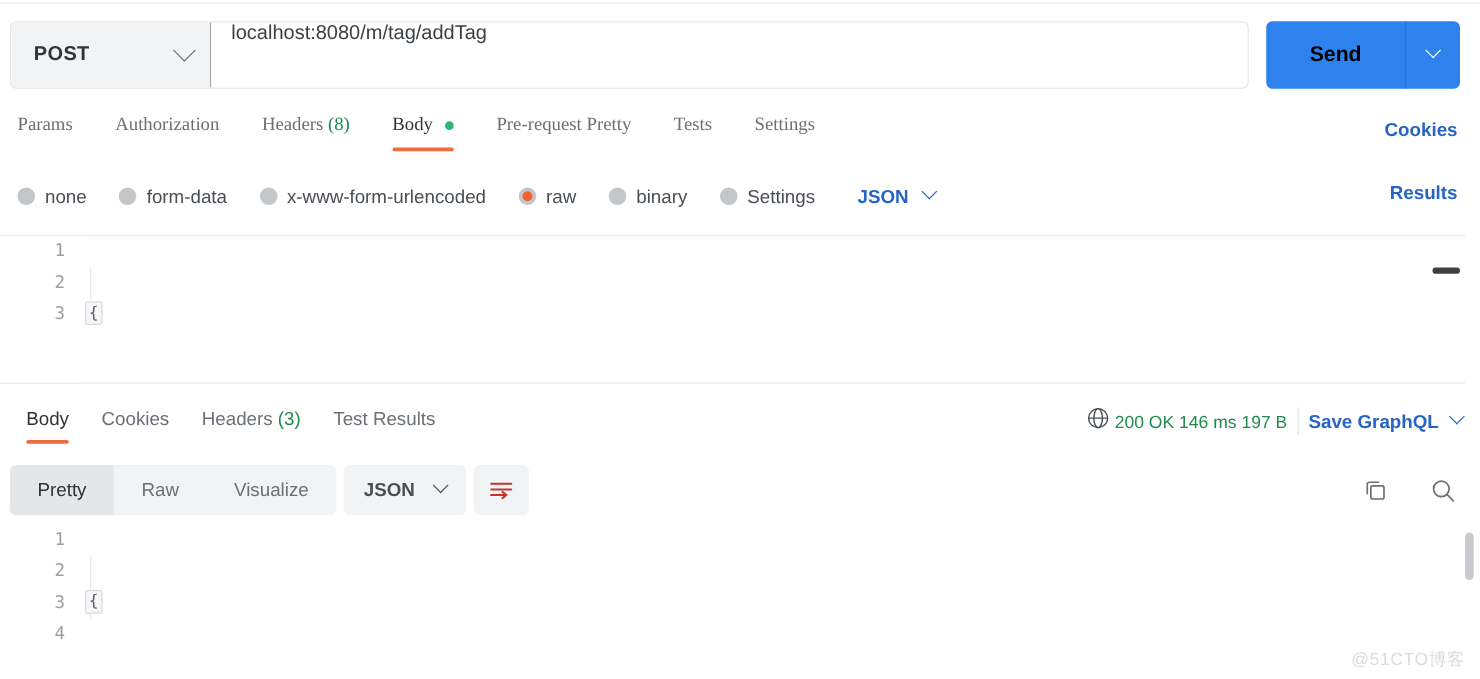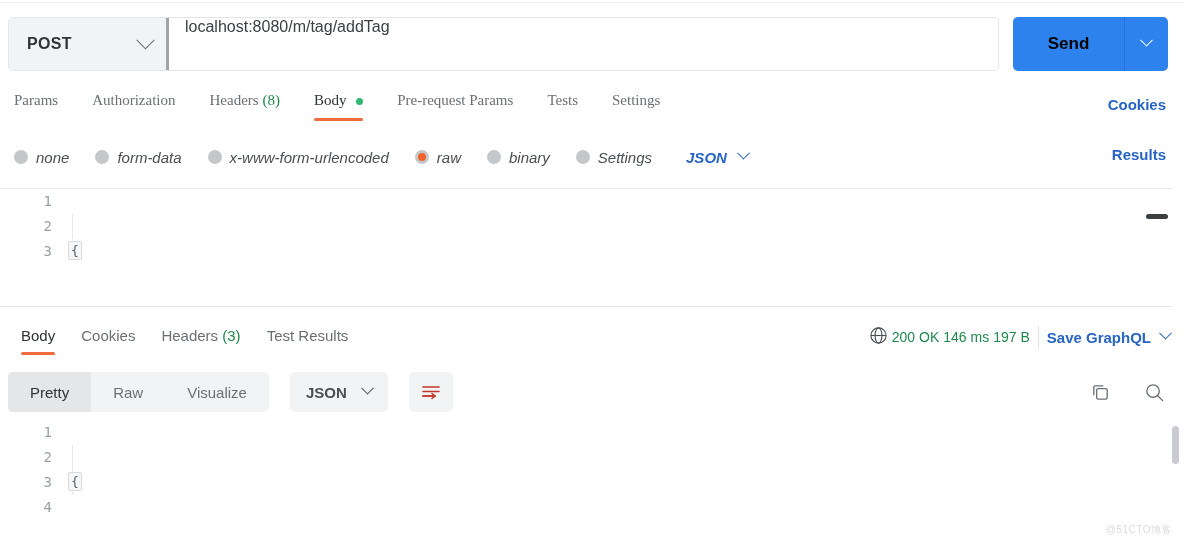--- a/index.html
+++ b/index.html
@@ -33,21 +33,21 @@
     border: 1px solid #e3e5e8;
     border-radius: 5px;
     overflow: hidden;
     background: #fff;
     margin-right: 14px;
   }
   .method-select {
     width: 160px;
     height: 100%;
     background: #f2f3f4;
-    border-right: 3px solid #a3a3a3;
+    border-right: 1px solid #a3a3a3;
     display: flex;
     align-items: center;
     justify-content: space-between;
     padding: 0 14px 0 18px;
     cursor: pointer;
   }
   .method-label {
     font-size: 16px;
     font-weight: bold;
     color: #2f3437;
@@ -152,21 +152,20 @@
   }
 
   
   .body-types {
     position: absolute;
     left: 0; top: 138px;
     width: 1184px; height: 38px;
     display: flex;
     align-items: center;
     padding-left: 14px;
-    font-style: italic;
   }
   .radio-item {
     display: flex;
     align-items: center;
     margin-right: 26px;
     cursor: pointer;
   }
   .radio {
     width: 14px; height: 14px;
     border-radius: 50%;
@@ -325,21 +324,21 @@
   }
 
   
   .fmt-bar {
     position: absolute;
     left: 0; top: 366px;
     width: 1184px; height: 52px;
     display: flex;
     align-items: center;
     padding-left: 8px;
-    gap: 21px;
+    gap: 6px;
   }
   .seg-group {
     display: flex;
     background: #f2f3f4;
     border-radius: 5px;
     height: 40px;
     overflow: hidden;
   }
   .seg {
     display: flex; align-items: center;
@@ -386,21 +385,21 @@
   .divider {
     position: absolute;
     left: 0; width: 1184px; height: 1px;
     background: #eceef0;
   }
   .topline { top: 2px; }
 
   .watermark {
     position: absolute;
     right: 12px; bottom: 6px;
-    font-size: 10px;
+    font-size: 14px;
     color: #dcdcdc;
     letter-spacing: 0.5px;
     user-select: none;
   }
 </style>
 </head>
 <body>
 
 <div id="app">
 
@@ -433,21 +432,21 @@
     </div>
     <div class="rtab">
       <span>Headers</span>
       <span class="tab-count">(8)</span>
     </div>
     <div class="rtab active">
       <span>Body</span>
       <span class="dot-green"></span>
     </div>
     <div class="rtab">
-      <span>Pre-request Params</span>
+      <span>Pre-request Pretty</span>
     </div>
     <div class="rtab">
       <span>Tests</span>
     </div>
     <div class="rtab">
       <span>Settings</span>
     </div>
   </div>
 
   <div class="link-blue cookies-link">Cookies</div>

